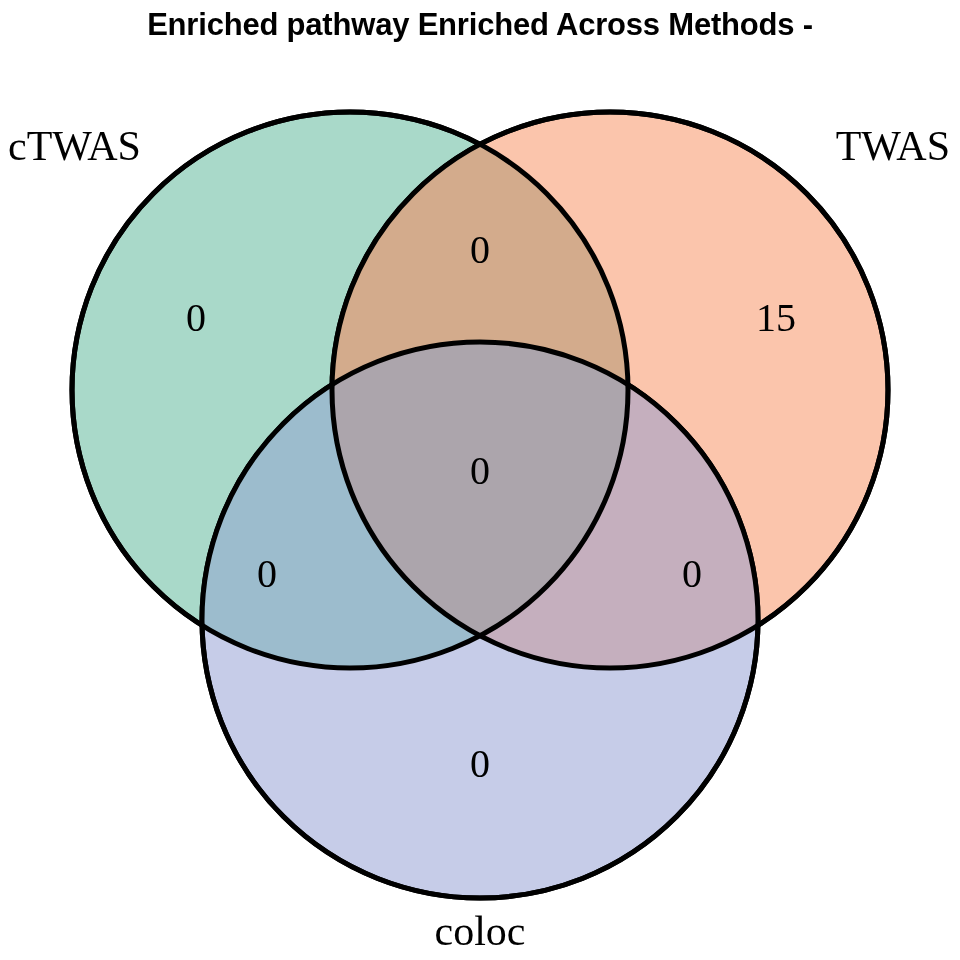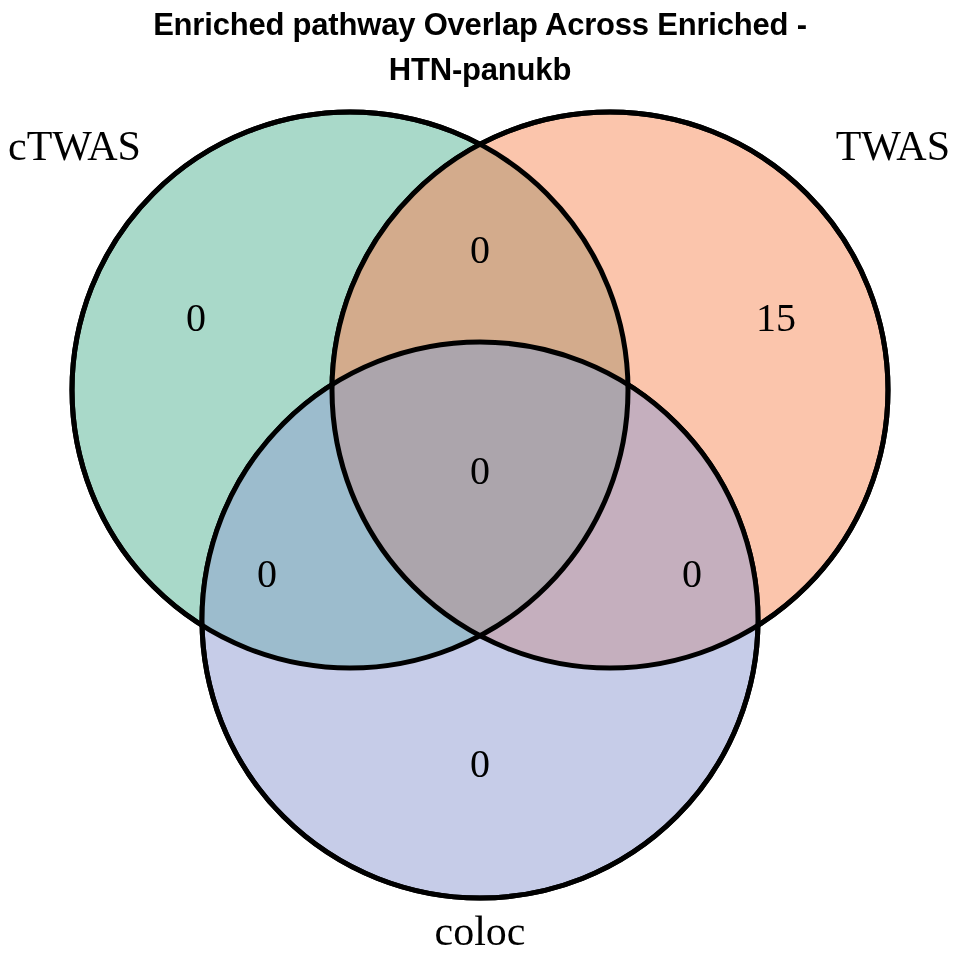--- a/index.html
+++ b/index.html
@@ -55,21 +55,21 @@
   .venn-circle {
     stroke: #000000;
     stroke-width: 5;
   }
 </style>
 </head>
 <body>
 
 <div id="venn-page">
 
-  <div id="chart-title"><span>Enriched pathway Overlap Across Enriched -</span><br><span>HTN-panukb</span></div>
+  <div id="chart-title"><span>Enriched pathway Enriched Across Methods -</span><br></div>
 
   <svg id="venn-svg" width="960" height="960" viewBox="0 0 960 960">
 
     <defs>
       <clipPath id="clip-ctwas">
           <circle cx="350" cy="390" r="278"></circle>
         </clipPath>
       <clipPath id="clip-twas">
           <circle cx="610" cy="390" r="278"></circle>
         </clipPath>

